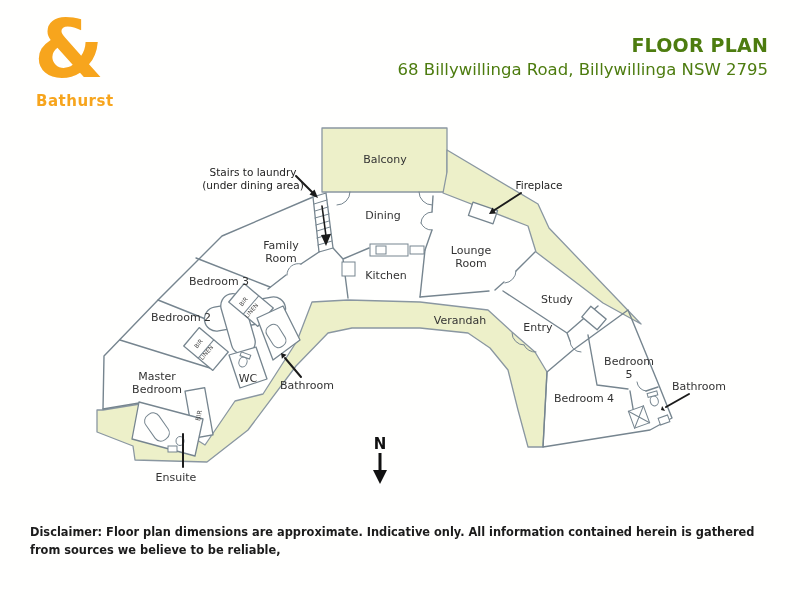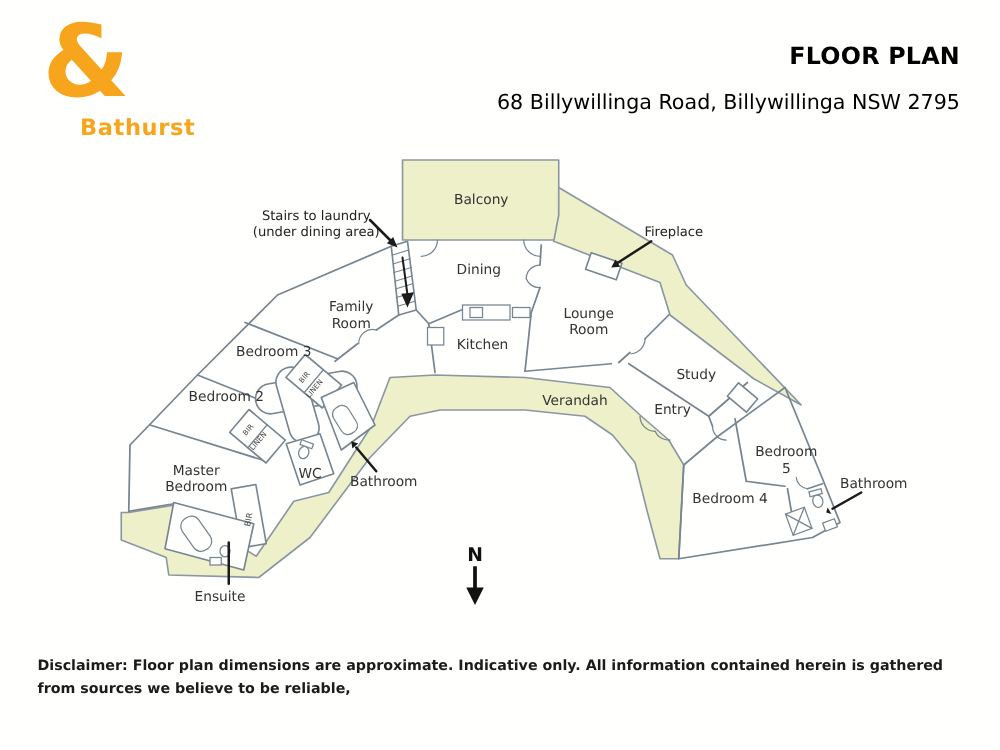--- a/index.html
+++ b/index.html
@@ -1,25 +1,25 @@
 <!DOCTYPE html>
 <html><head>
 <meta charset="utf-8">
 <style>
   html,body{margin:0;padding:0;background:#ffffff;}
   #page{position:relative;width:800px;height:600px;background:#fffffe;overflow:hidden;
         font-family:"DejaVu Sans","Liberation Sans",sans-serif;}
   
   #logo-symbol{position:absolute;left:34px;top:10px;font-size:80px;font-weight:bold;
         color:#F7A51D;line-height:1;}
-  #logo-name{position:absolute;left:36px;top:92px;font-size:18px;font-weight:bold;
-        color:#F7A51D;letter-spacing:.5px;margin-left:28px;}
-  #title-block{position:absolute;right:32px;top:34px;text-align:right;color:#000000;}
+  #logo-name{position:absolute;left:36px;top:92px;font-size:15px;font-weight:bold;
+        color:#F7A51D;letter-spacing:.5px;}
+  #title-block{position:absolute;right:32px;top:34px;text-align:right;color:#4d7c0f;}
   #plan-title{font-size:19px;font-weight:bold;letter-spacing:.2px;}
-  #plan-address{font-size:16.5px;margin-top:16px;}
+  #plan-address{font-size:16.5px;margin-top:4px;}
   
   #disclaimer{position:absolute;left:30px;top:524px;width:745px;font-size:11.4px;
         line-height:17.5px;color:#1b1b1b;font-weight:bold;}
   
   #plan-svg{position:absolute;left:0;top:0;}
   .room-label{font-size:11px;fill:#333;text-anchor:middle;}
   .tiny-label{font-size:5.8px;fill:#444;text-anchor:middle;}
   .callout-label{font-size:10.5px;fill:#222;text-anchor:middle;}
   .wall{fill:none;stroke:#76858F;stroke-width:1.4;stroke-linecap:round;stroke-linejoin:round;}
   .thinwall{fill:none;stroke:#76858F;stroke-width:1;stroke-linecap:round;}

